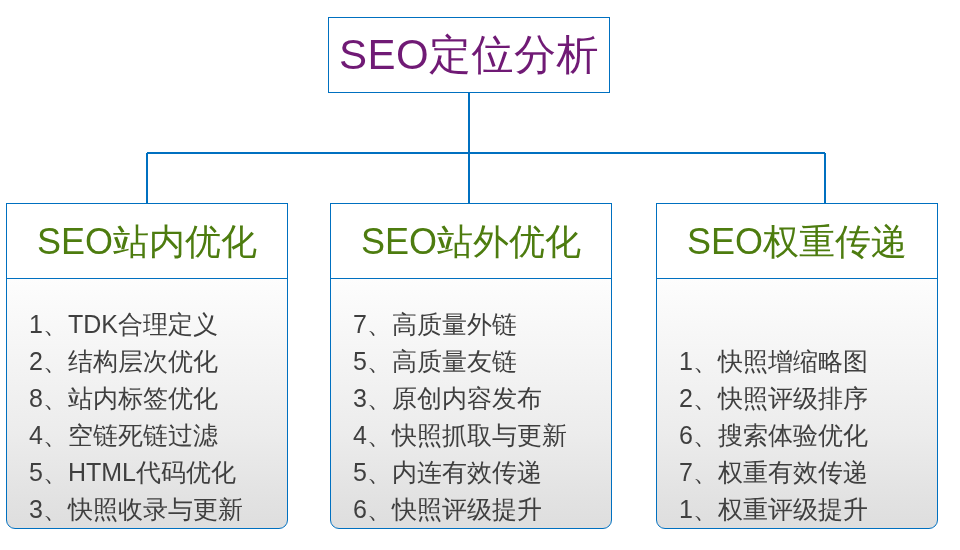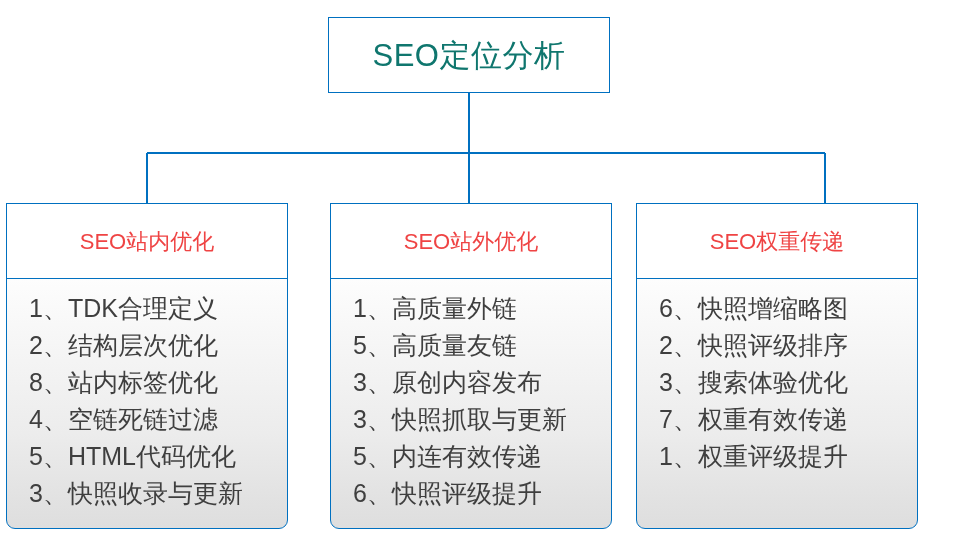--- a/index.html
+++ b/index.html
@@ -38,66 +38,67 @@
     width: 282px;
     height: 76px;
     box-sizing: border-box;
     border: 1.6px solid #0070c0;
     background: #ffffff;
     display: flex;
     align-items: center;
     justify-content: center;
   }
   .root-title {
-    font-size: 31px;
-    color: #0f766e;
+    font-size: 42px;
+    color: #701a75;
     letter-spacing: 0.5px;
     line-height: 1;
     white-space: nowrap;
   }
 
   
   .column {
     position: absolute;
     top: 203px;
     width: 282px;
   }
   .col-1 { left: 6px; }
   .col-2 { left: 330px; }
-  .col-3 { left: 636px; }
+  .col-3 { left: 656px; }
 
   .col-header {
     box-sizing: border-box;
     width: 100%;
     height: 77px;
     border: 1.6px solid #0070c0;
     background: #ffffff;
     display: flex;
     align-items: center;
     justify-content: center;
   }
   .col-header-title {
-    font-size: 22px;
-    color: #ef4444;
+    font-size: 36px;
+    color: #4d7c0f;
     line-height: 1;
     white-space: nowrap;
   }
 
   .col-body {
     box-sizing: border-box;
     width: 100%;
     height: 251px;
     margin-top: -1.6px;
     border: 1.6px solid #0070c0;
     border-radius: 0 0 9px 9px;
     background: linear-gradient(to bottom, #fdfdfd 0%, #f7f7f7 22%, #ececec 62%, #e2e2e2 88%, #dedede 100%);
-    padding: 11px 0 0 0;
+    padding: 28px 0 0 0;
     display: flex;
     flex-direction: column;
     align-items: flex-start;
+    justify-content: flex-end;
   }
   .bullet-list {
     margin: 0;
     padding: 0 0 0 22px;
     list-style: none;
   }
   .bullet-item {
     font-size: 25px;
     color: #3f3f3f;
     line-height: 37px;
@@ -138,38 +139,38 @@
       </ul>
     </div>
   </div>
 
   <div class="column col-2">
     <div class="col-header">
       <span class="col-header-title">SEO站外优化</span>
     </div>
     <div class="col-body">
       <ul class="bullet-list">
-        <li class="bullet-item">1、高质量外链</li>
+        <li class="bullet-item">7、高质量外链</li>
         <li class="bullet-item">5、高质量友链</li>
         <li class="bullet-item">3、原创内容发布</li>
-        <li class="bullet-item">3、快照抓取与更新</li>
+        <li class="bullet-item">4、快照抓取与更新</li>
         <li class="bullet-item">5、内连有效传递</li>
         <li class="bullet-item">6、快照评级提升</li>
       </ul>
     </div>
   </div>
 
   <div class="column col-3">
     <div class="col-header">
       <span class="col-header-title">SEO权重传递</span>
     </div>
     <div class="col-body">
       <ul class="bullet-list">
-        <li class="bullet-item">6、快照增缩略图</li>
+        <li class="bullet-item">1、快照增缩略图</li>
         <li class="bullet-item">2、快照评级排序</li>
-        <li class="bullet-item">3、搜索体验优化</li>
+        <li class="bullet-item">6、搜索体验优化</li>
         <li class="bullet-item">7、权重有效传递</li>
         <li class="bullet-item">1、权重评级提升</li>
       </ul>
     </div>
   </div>
 
 </div>
 
 </body></html>

